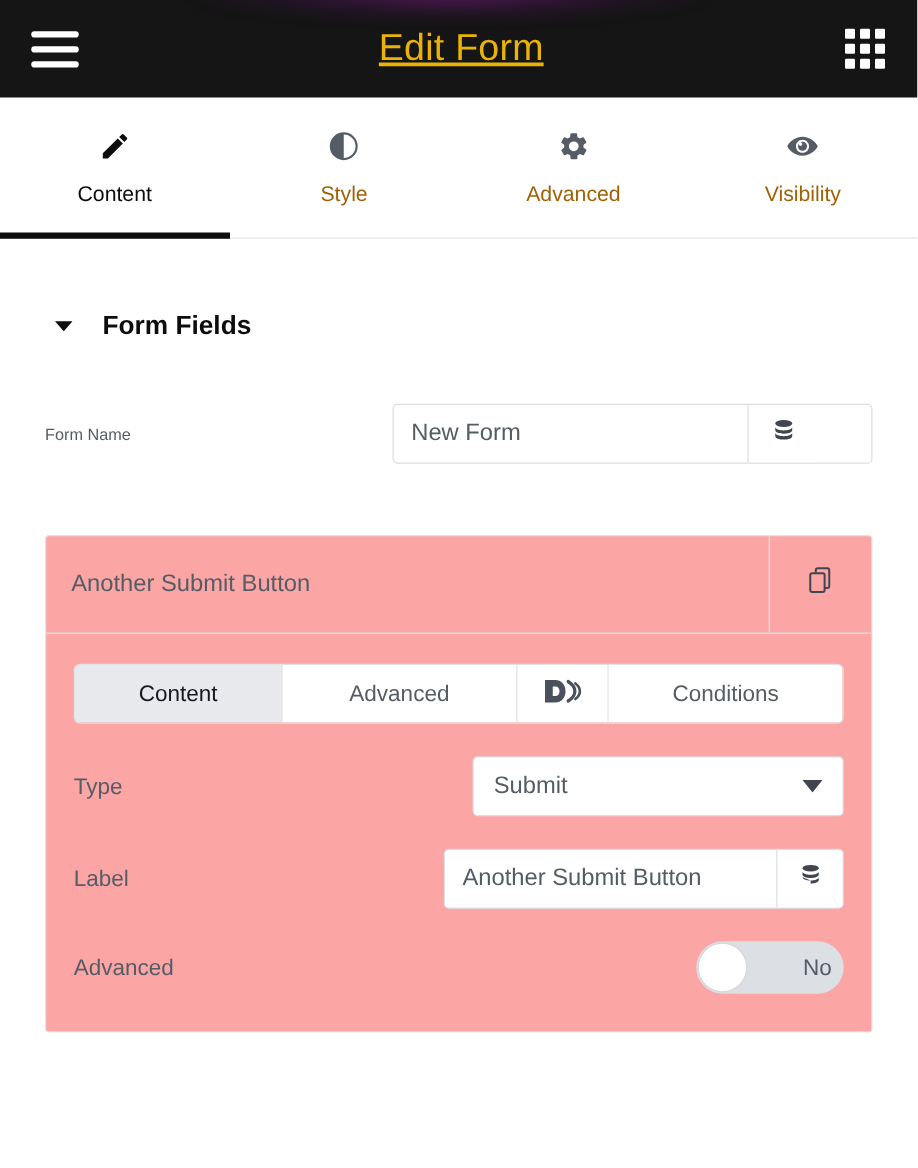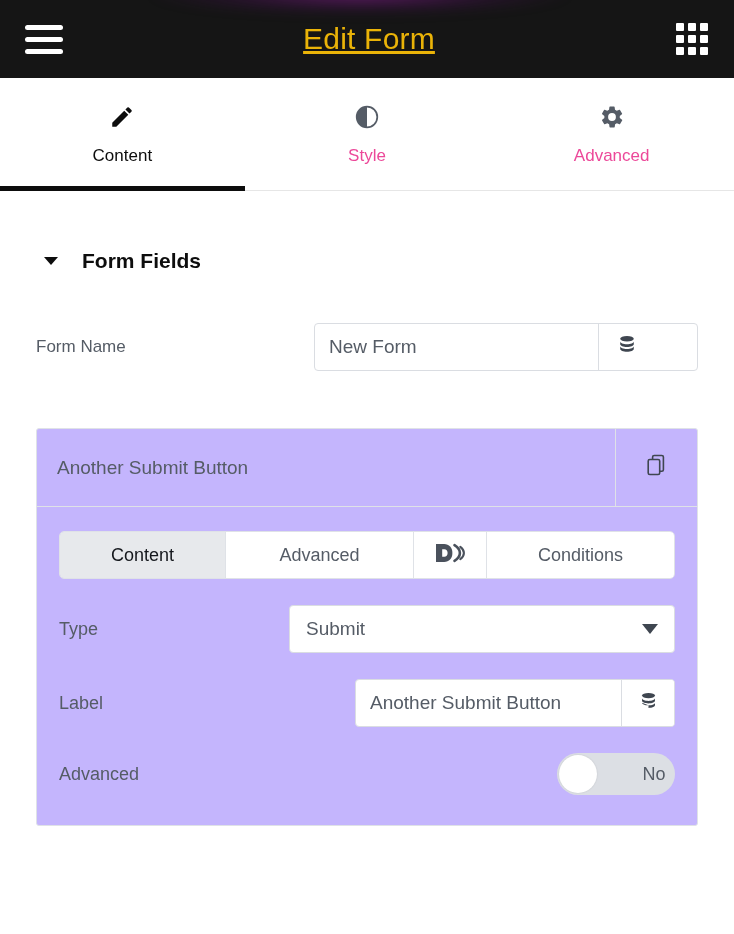--- a/index.html
+++ b/index.html
@@ -99,21 +99,21 @@
   }
   .maintab .tab-ico {
     height: 30px;
     display: flex;
     align-items: center;
     justify-content: center;
     color: #555c66;
   }
   .maintab .tab-label {
     font-size: 17px;
-    color: #ec4899;
+    color: #a16207;
   }
   .maintab.active .tab-ico { color: #0d0d0d; }
   .maintab.active .tab-label { color: #0d0d0d; }
   .maintab.active::after {
     content: "";
     position: absolute;
     left: 0; right: 0; bottom: -1px;
     height: 5px;
     background: #0d0d0d;
   }
@@ -141,21 +141,21 @@
   }
 
   .row {
     display: flex;
     align-items: center;
   }
   .row-formname {
     padding: 50px 0 0 0;
   }
   .row-label {
-    font-size: 17px;
+    font-size: 13px;
     color: #555c66;
     flex: 1;
   }
 
   
   .input-combo {
     display: flex;
     align-items: stretch;
     border: 1px solid #dadde2;
     border-radius: 4px;
@@ -185,21 +185,21 @@
   
   .fn-combo { width: 384px; height: 48px; }
   .fn-combo input { width: 283px; }
   .fn-combo .combo-btn { width: 56px; }
 
   
   .field-card {
     margin-top: 57px;
     border: 1px solid #dfe2e7;
     border-radius: 3px;
-    background: #c4b5fd;
+    background: #fca5a5;
   }
   .field-card-head {
     display: flex;
     align-items: stretch;
     height: 78px;
     border-bottom: 1px solid #dfe2e7;
   }
   .field-card-title {
     flex: 1;
     display: flex;
@@ -256,21 +256,21 @@
   .srow-left {
     display: flex;
     align-items: center;
     gap: 20px;
     flex: 1;
     font-size: 18px;
     color: #555c66;
   }
 
   .select-box {
-    width: 386px;
+    width: 297px;
     height: 48px;
     border: 1px solid #dadde2;
     border-radius: 4px;
     display: flex;
     align-items: center;
     padding: 0 16px;
     background: #ffffff;
     cursor: pointer;
   }
   .select-box .sv {
@@ -368,20 +368,30 @@
 
   <div class="maintab">
     <span class="tab-ico">
       <svg width="26" height="26" viewBox="0 0 24 24" fill="currentColor">
         <path d="M19.14 12.94a7.4 7.4 0 0 0 .06-.94 7.4 7.4 0 0 0-.06-.94l2.03-1.58a.49.49 0 0 0 .12-.62l-1.92-3.32a.49.49 0 0 0-.59-.22l-2.39.96a7.1 7.1 0 0 0-1.62-.94l-.36-2.54a.48.48 0 0 0-.48-.41h-3.84a.48.48 0 0 0-.48.41l-.36 2.54c-.59.24-1.13.56-1.62.94l-2.39-.96a.49.49 0 0 0-.59.22L2.83 8.86a.49.49 0 0 0 .12.62l2.03 1.58a7.4 7.4 0 0 0 0 1.88l-2.03 1.58a.49.49 0 0 0-.12.62l1.92 3.32c.12.21.37.3.59.22l2.39-.96c.49.38 1.03.7 1.62.94l.36 2.54c.04.24.24.41.48.41h3.84c.24 0 .44-.17.48-.41l.36-2.54c.59-.24 1.13-.56 1.62-.94l2.39.96c.22.08.47-.01.59-.22l1.92-3.32a.49.49 0 0 0-.12-.62l-2.03-1.58zM12 15.6A3.6 3.6 0 1 1 12 8.4a3.6 3.6 0 0 1 0 7.2z"></path>
       </svg>
     </span>
     <span class="tab-label">Advanced</span>
   </div>
 
+  <div class="maintab">
+    <span class="tab-ico">
+      <svg width="28" height="28" viewBox="0 0 24 24" fill="currentColor">
+        <path d="M12 5.5C6.9 5.5 2.8 9.2 1.5 12c1.3 2.8 5.4 6.5 10.5 6.5s9.2-3.7 10.5-6.5C21.2 9.2 17.1 5.5 12 5.5zm0 11c-2.5 0-4.5-2-4.5-4.5S9.5 7.5 12 7.5s4.5 2 4.5 4.5-2 4.5-4.5 4.5z"></path>
+        <circle cx="12" cy="12" r="3.1" fill="currentColor"></circle>
+        <circle cx="10.6" cy="10.5" r="1.25" fill="#ffffff"></circle>
+      </svg>
+    </span>
+    <span class="tab-label">Visibility</span>
+  </div>
 </div>
 
 <div class="panel-body">
 
   <div class="section-head">
     <span class="caret-down"></span>
     <span class="section-title">Form Fields</span>
   </div>
 
   <div class="row row-formname">

